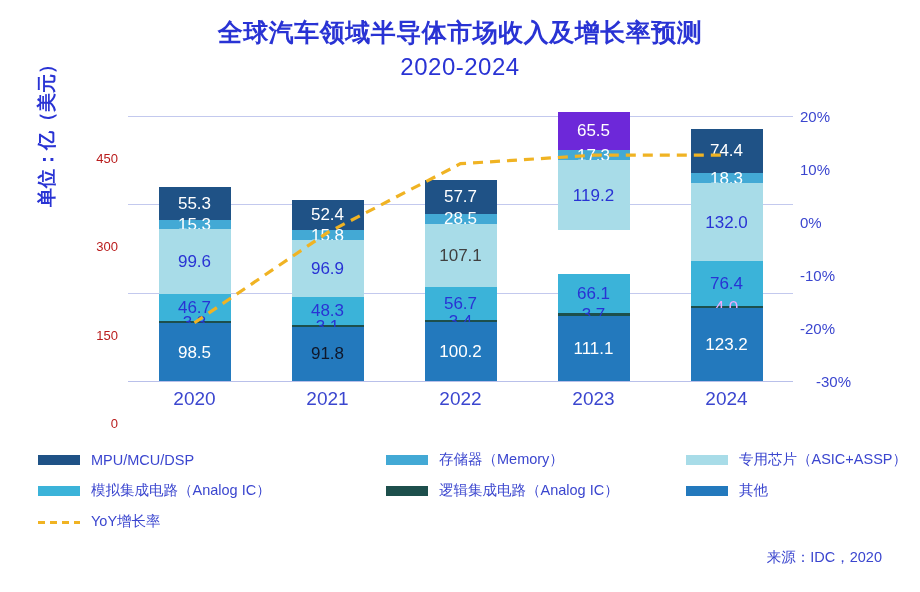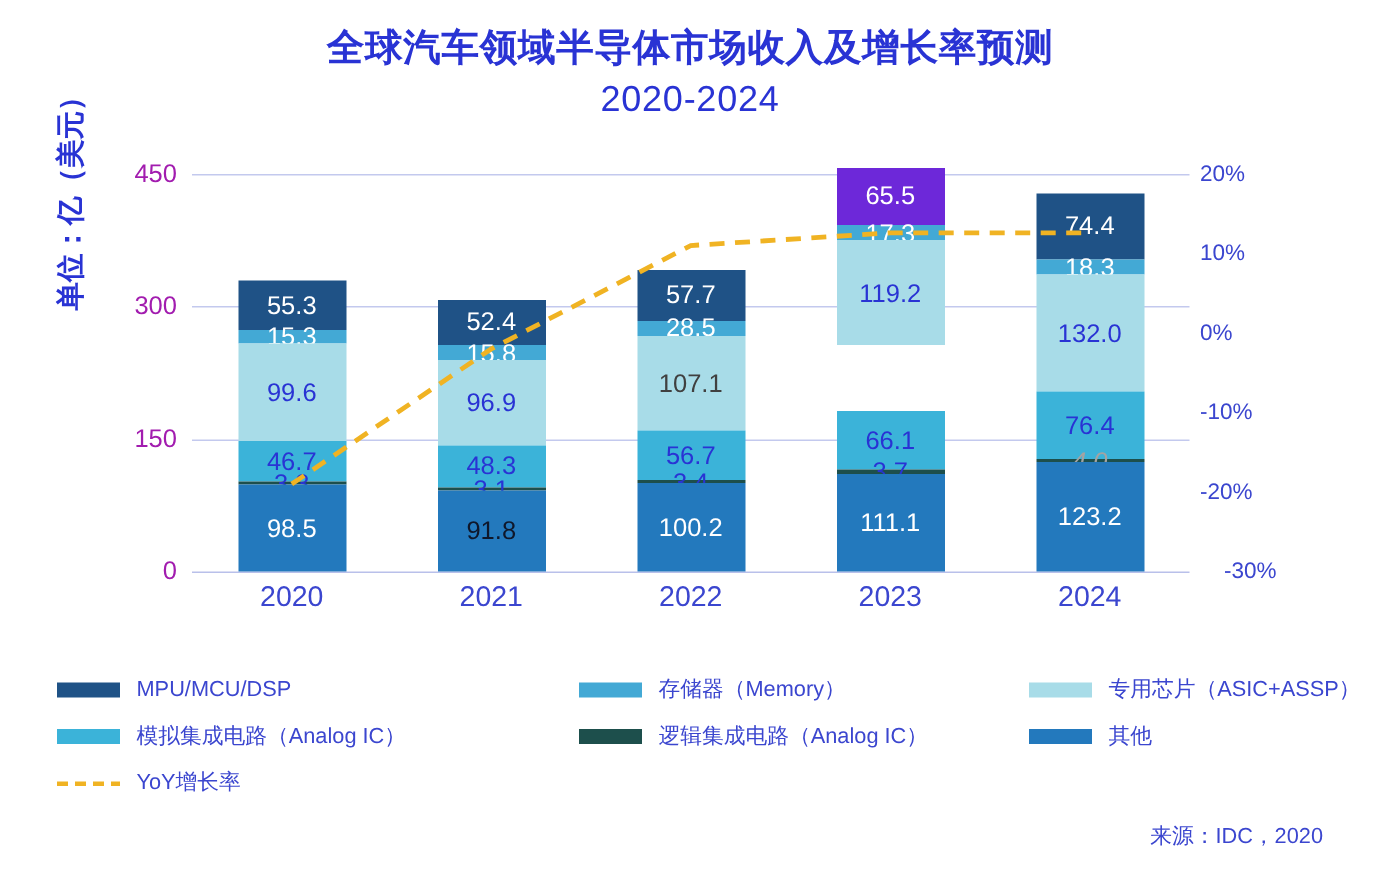--- a/index.html
+++ b/index.html
@@ -57,23 +57,24 @@
   .gridline.axis0 {
     background: #b9c0ea;
   }
 
   
   .ylab {
     position: absolute;
     right: 0;
     width: 46px;
     text-align: right;
-    font-size: 17px;
-    color: #a21caf;
+    font-size: 13px;
+    color: #b91c1c;
     transform: translateY(-50%);
+    margin-top: 42px;
   }
   .y2lab {
     position: absolute;
     left: 0;
     width: 60px;
     text-align: left;
     font-size: 15px;
     color: #3b46cf;
     transform: translateY(-50%);
   }
@@ -323,21 +324,21 @@
           <div class="seg" style="height: 10.7767px; background: rgb(67, 169, 213);">
             <span style="color: rgb(255, 255, 255);">18.3</span>
           </div>
           <div class="seg" style="height: 77.7333px; background: rgb(168, 220, 232);">
             <span style="color: rgb(41, 51, 212);">132.0</span>
           </div>
           <div class="seg" style="height: 44.9911px; background: rgb(59, 179, 217);">
             <span style="color: rgb(41, 51, 212);">76.4</span>
           </div>
           <div class="seg" style="height: 2.35556px; background: rgb(29, 79, 76);">
-            <span style="color: #a3a3a3; font-style: italic;">4.0</span>
+            <span style="color: #f0abfc;">4.0</span>
           </div>
           <div class="seg" style="height: 72.5511px; background: rgb(35, 121, 189);">
             <span style="color: rgb(255, 255, 255);">123.2</span>
           </div>
         </div>
       </div>
     <svg class="yoy-svg" id="yoy-svg" viewBox="0 0 665 265" preserveAspectRatio="none">
         <polyline points="66.5,206.7 199.5,116.6 332.5,47.70000000000002 465.5,39.22 598.5,39.22" fill="none" stroke="#f0b323" stroke-width="3.2" stroke-dasharray="10 7" stroke-linecap="butt"></polyline>
       </svg>
     <div id="xlabels">

